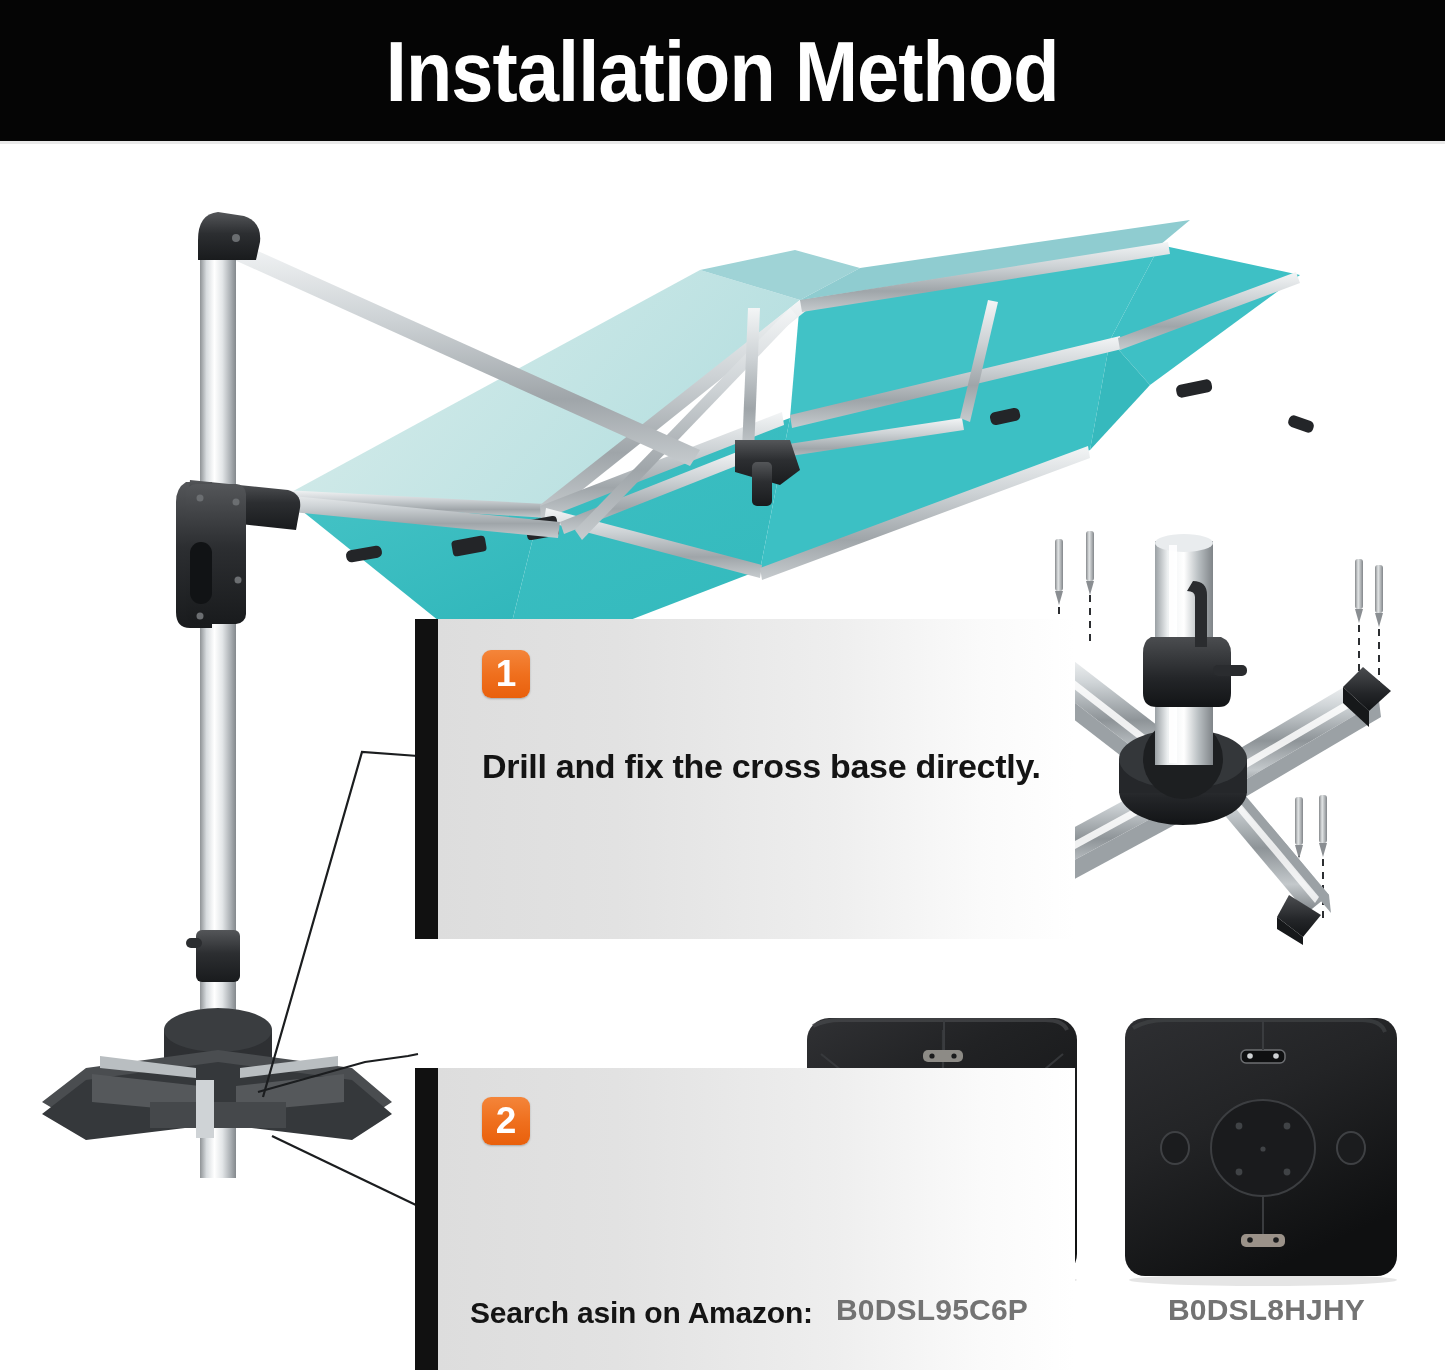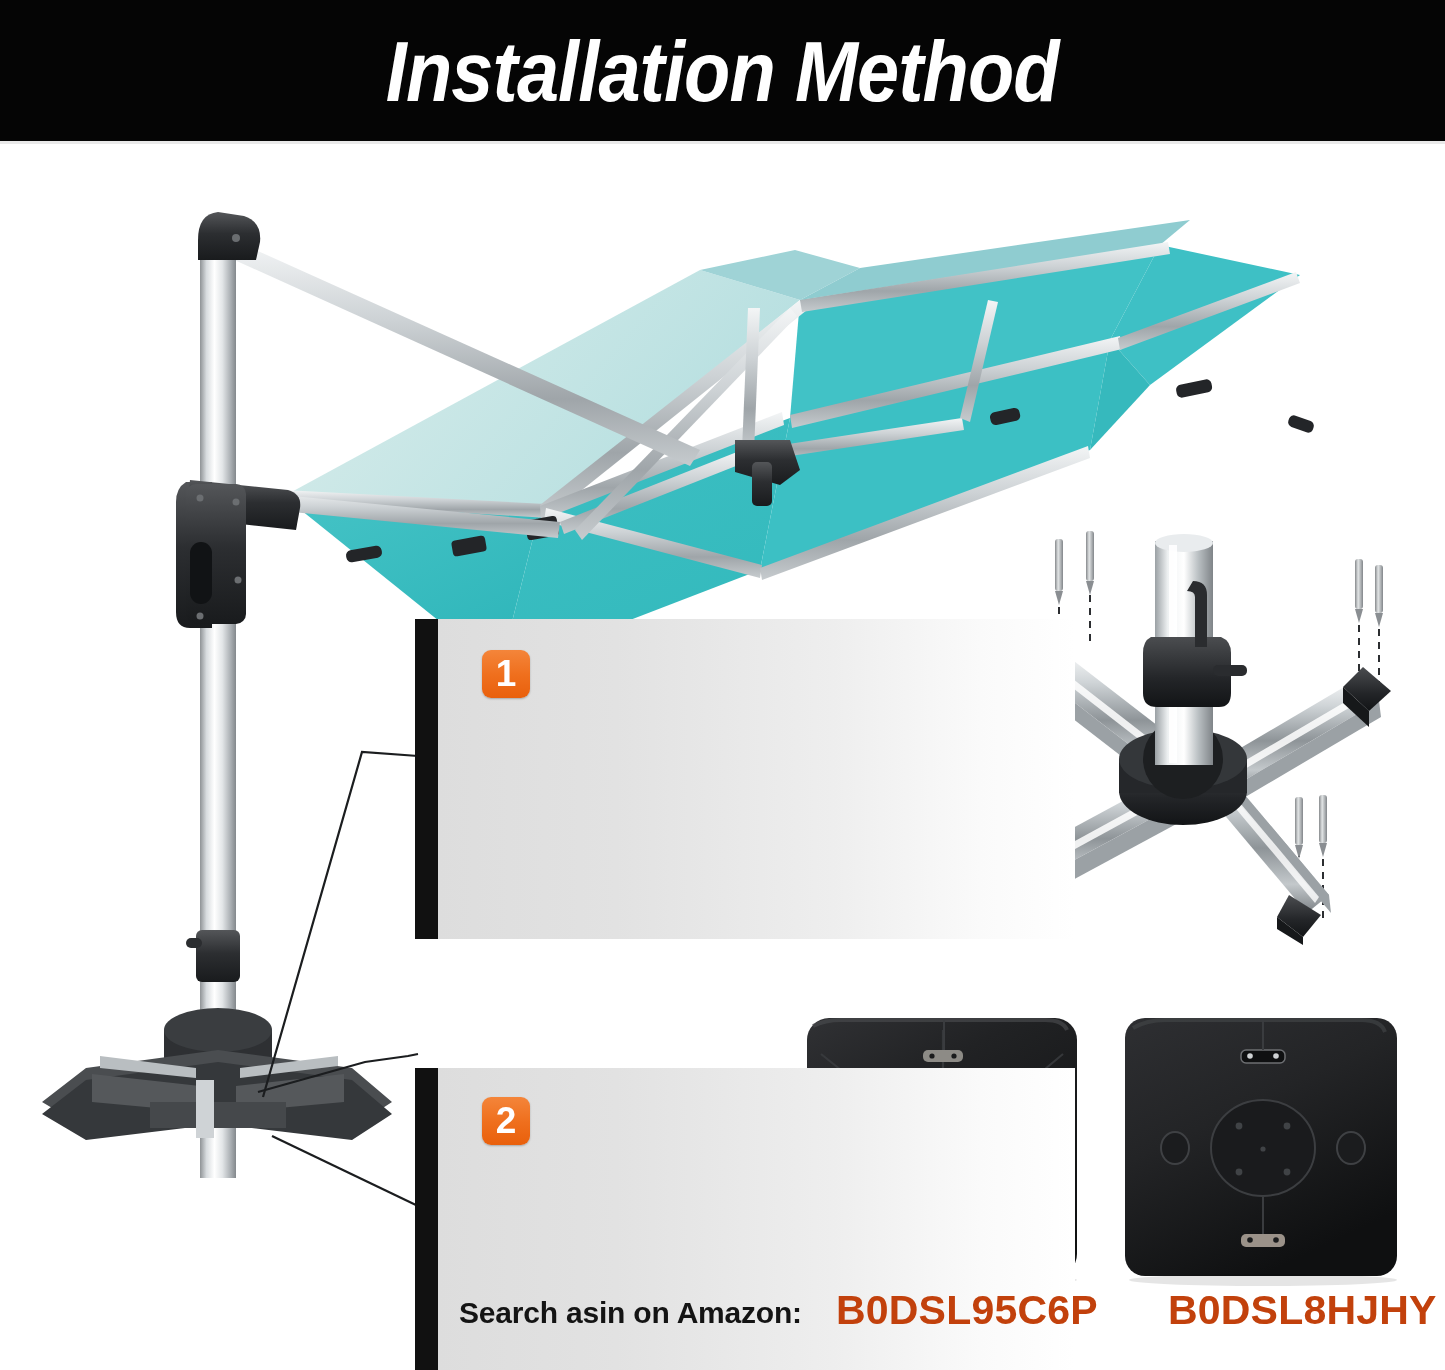--- a/index.html
+++ b/index.html
@@ -5,21 +5,21 @@
   html,body{margin:0;padding:0;background:#fff;}
   body{
     font-family:"Liberation Sans","DejaVu Sans",sans-serif;
     width:1445px;height:1370px;position:relative;overflow:hidden;
   }
   .stage{position:absolute;inset:0;width:1445px;height:1370px;background:#ffffff;}
 
   
   .header{
     position:absolute;left:0;top:0;width:1445px;height:141px;
-    background:#050505;display:flex;align-items:center;justify-content:center;font-style:italic;
+    background:#050505;display:flex;align-items:center;justify-content:center;
   }
   .header-title{
     color:#ffffff;font-size:86px;line-height:86px;font-weight:bold;
     letter-spacing:-1px;transform:scaleX(.88);transform-origin:center;
     white-space:nowrap;
   }
   .header-rule{position:absolute;left:0;top:141px;width:1445px;height:3px;background:#e9e9e9;}
 
   
   .card{position:absolute;display:flex;}
@@ -33,24 +33,24 @@
     background:linear-gradient(180deg,#f4853a 0%,#ef6f1d 52%,#e9600c 100%);
     color:#fff;font-size:37px;font-weight:bold;line-height:48px;text-align:center;
     box-shadow:0 1px 2px rgba(0,0,0,.25);
   }
   .card-text{
     position:absolute;color:#141414;font-weight:bold;font-size:34px;line-height:49px;
     letter-spacing:-.3px;white-space:pre-line;
   }
   .asin-label{
     position:absolute;color:#141414;font-weight:bold;font-size:30px;line-height:34px;
-    letter-spacing:-.2px;white-space:nowrap;
+    letter-spacing:-.2px;white-space:nowrap;margin-left:11px;
   }
   .asin-code{
-    position:absolute;color:#c2410c;font-weight:bold;font-size:41px;line-height:36px;
+    position:absolute;color:#737373;font-weight:bold;font-size:30px;line-height:36px;
     letter-spacing:.2px;white-space:nowrap;z-index:9;
   }
 
   #card1{left:415px;top:619px;width:660px;height:320px;}
   #card1 .badge{left:44px;top:31px;}
   #card1 .card-text{left:44px;top:123px;width:560px;}
 
   #card2{left:415px;top:1068px;width:660px;height:302px;}
   #card2 .badge{left:44px;top:29px;}
   #card2 .card-text{left:44px;top:118px;width:560px;}
@@ -424,20 +424,21 @@
     <path d="M264 1098 L364 750 L418 754" fill="none" stroke="#1b1d1f" stroke-width="0"></path>
     <path d="M263 1097 L362 752 L418 756" fill="none" stroke="#1b1d1f" stroke-width="2.2"></path>
 
     <path d="M272 1136 L418 1206" fill="none" stroke="#1b1d1f" stroke-width="2.2"></path>
   </svg>
 
   <div class="card" id="card1">
     <div class="card-bar"></div>
     <div class="card-body">
       <div class="badge">1</div>
+      <div class="card-text">Drill and fix the cross base directly.</div>
     </div>
   </div>
 
   <div class="card" id="card2">
     <div class="card-bar"></div>
     <div class="card-body">
       <div class="badge">2</div>
     </div>
   </div>
 

